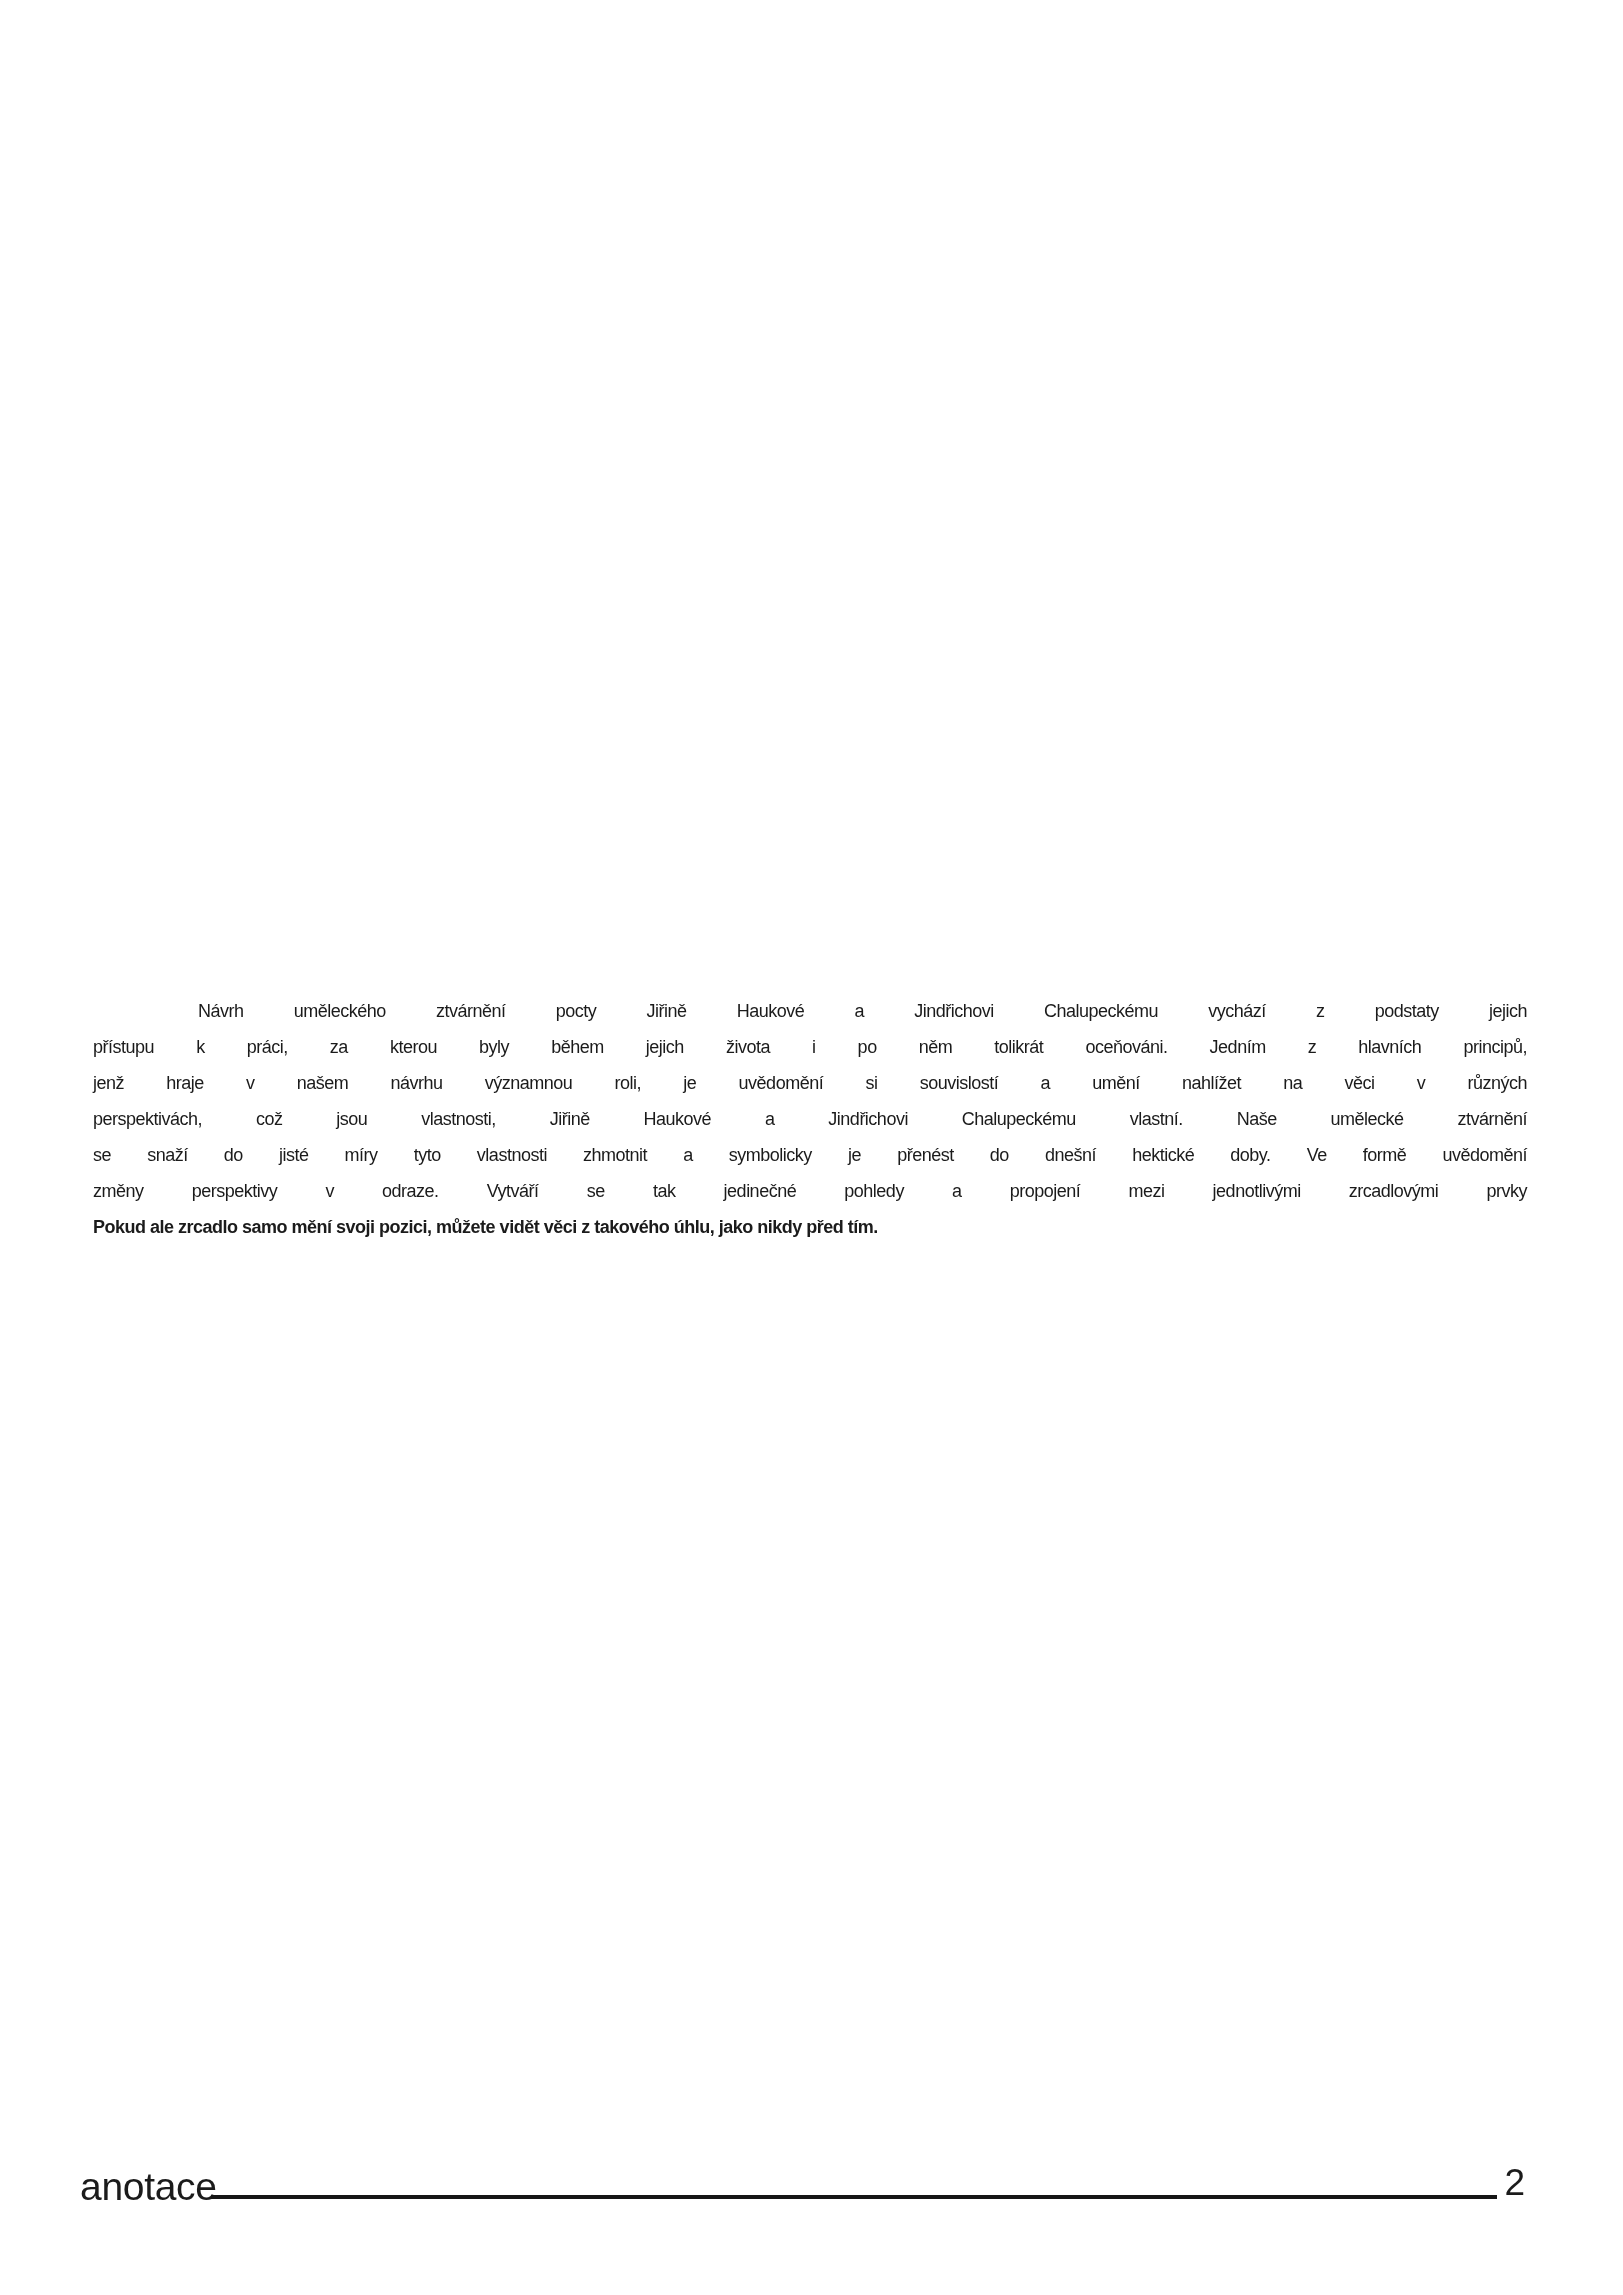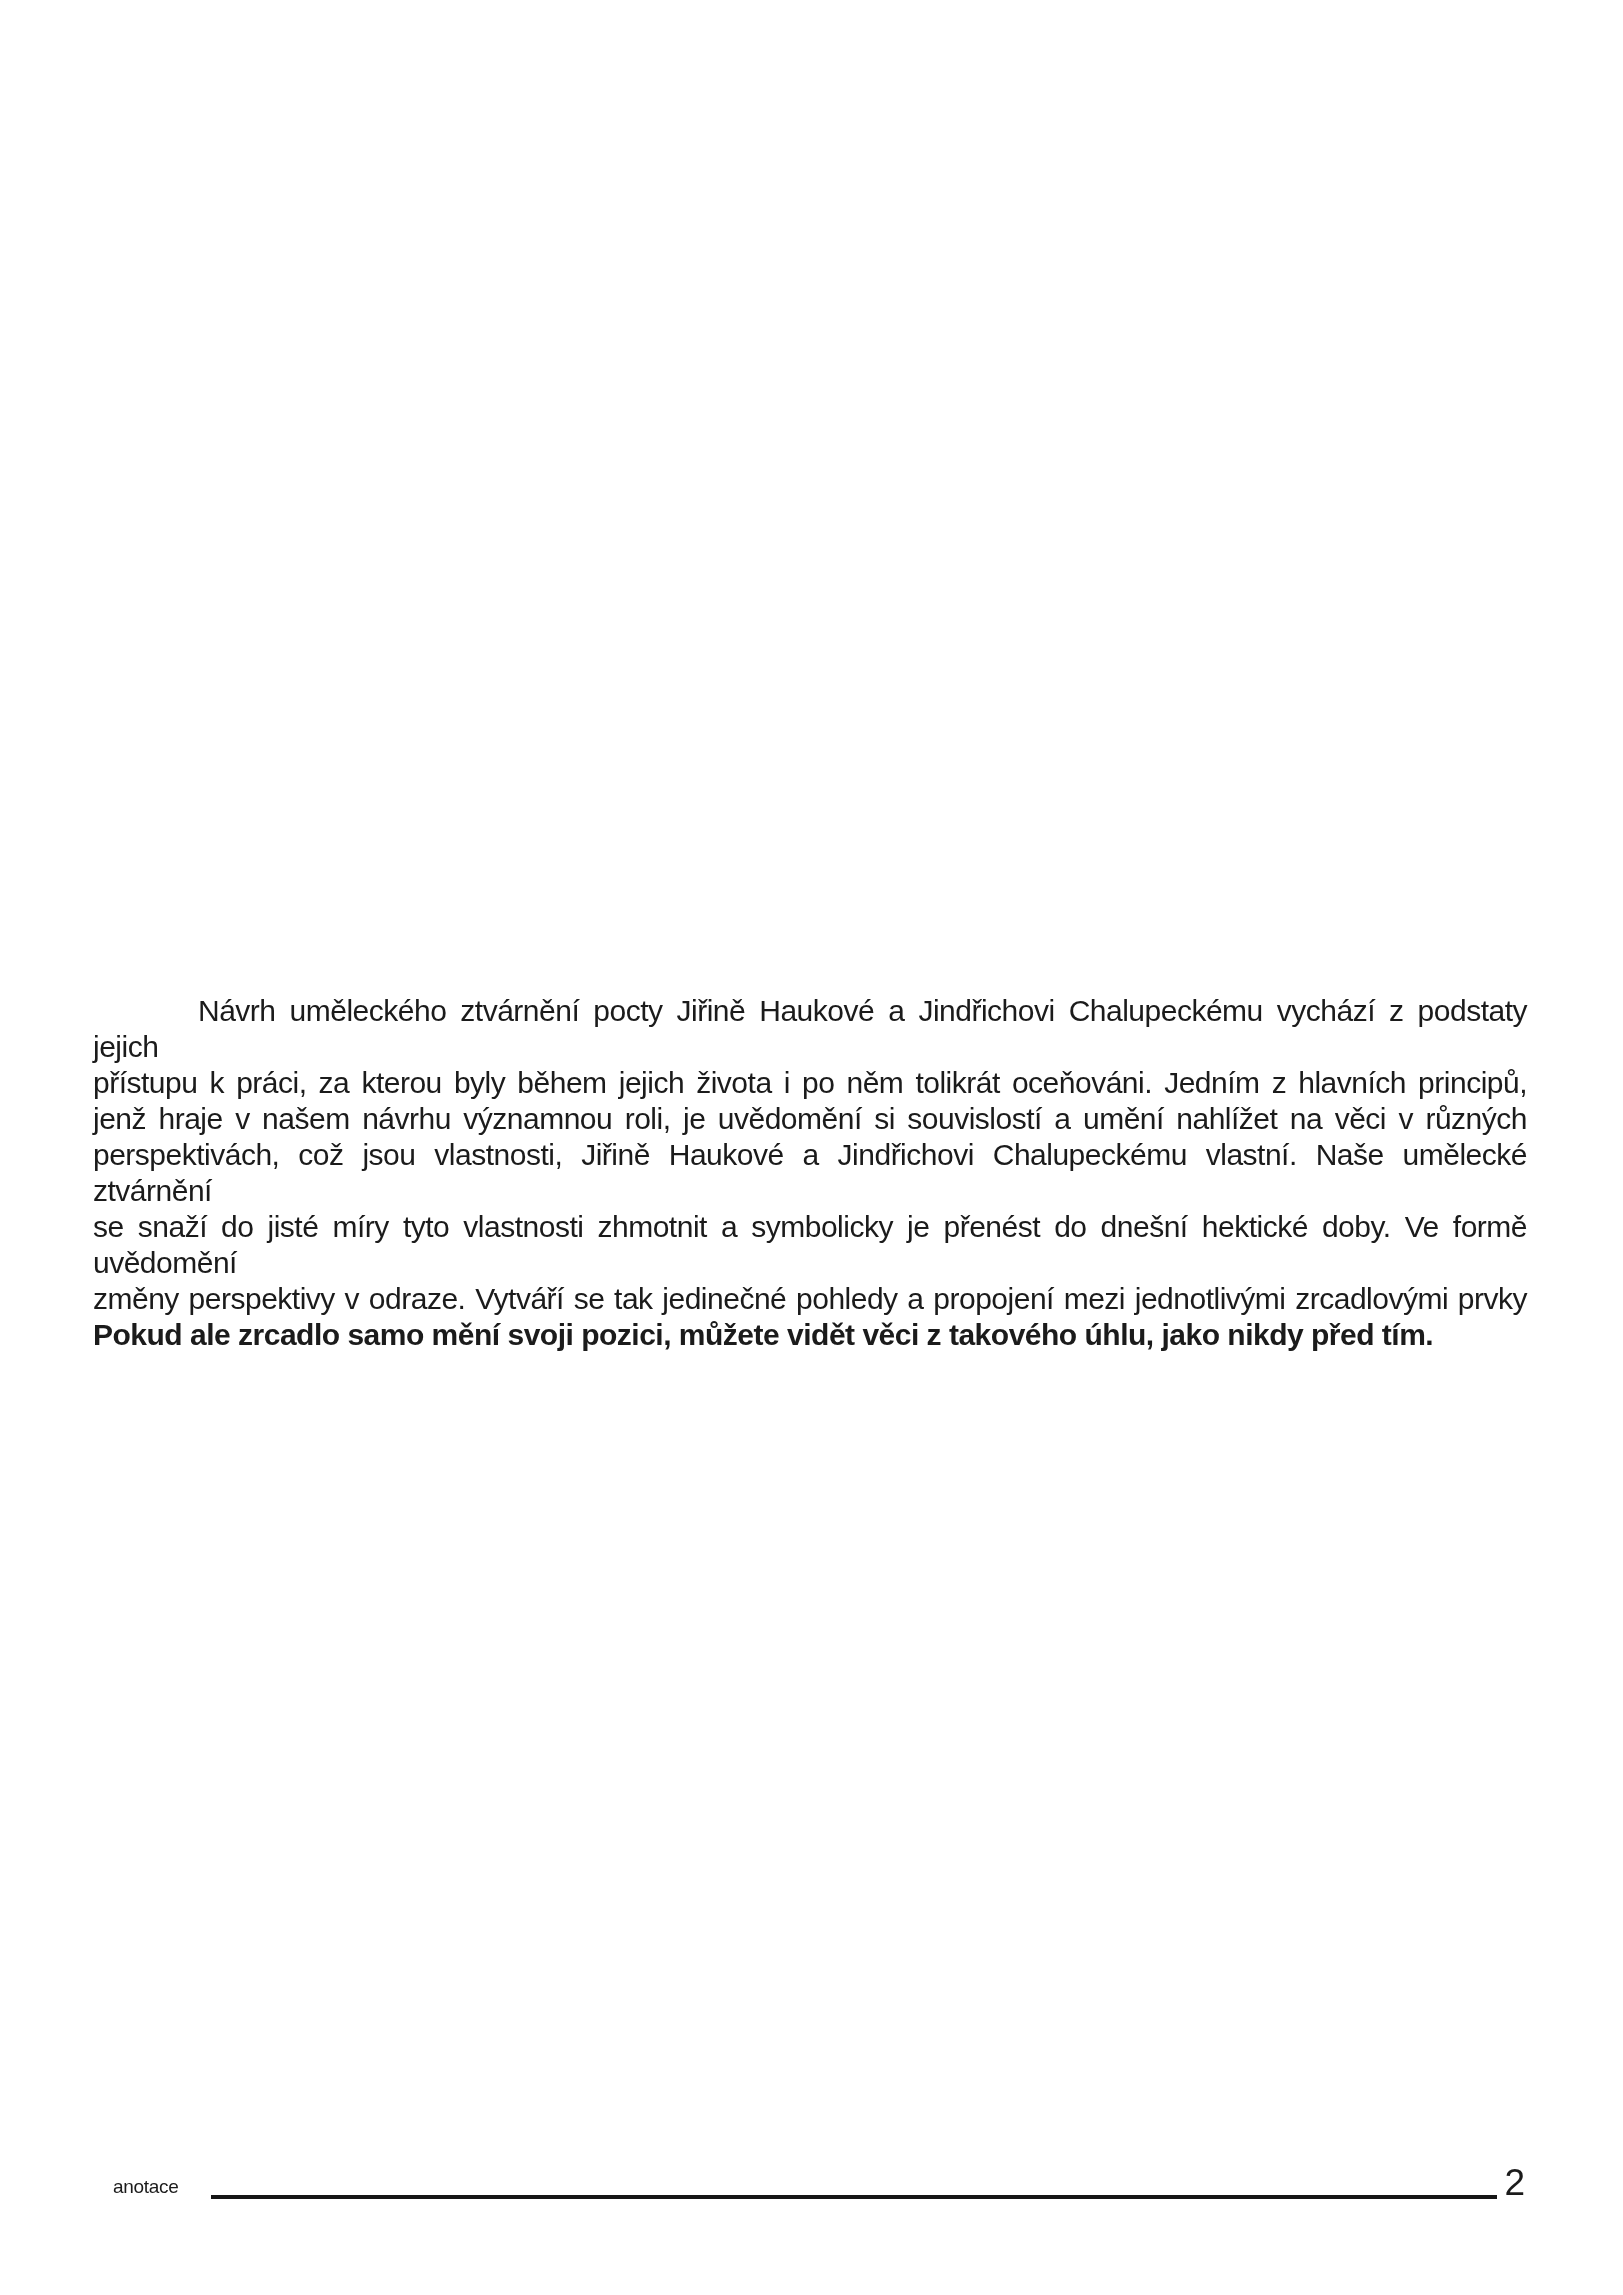--- a/index.html
+++ b/index.html
@@ -18,41 +18,41 @@
   .page {
     position: absolute;
     inset: 0;
     background: #ffffff;
   }
   .paragraph {
     position: absolute;
     left: 93px;
     top: 993px;
     width: 1434px;
-    font-size: 30px;
+    font-size: 18px;
     line-height: 36px;
     letter-spacing: -0.5px;
     color: #1b1b1b;
   }
   .para-line {
     text-align: justify;
     text-align-last: justify;
   }
   .para-line.first {
     text-indent: 105px;
   }
   .para-line.last {
     text-align-last: left;
     font-weight: bold;
   }
   .footer-label {
     position: absolute;
-    left: 113px;
+    left: 80px;
     top: 2173px;
-    font-size: 19px;
+    font-size: 39px;
     line-height: 28.5px;
     letter-spacing: -0.3px;
     color: #1b1b1b;
     text-align: center;
   }
   .footer-rule {
     position: absolute;
     left: 211px;
     top: 2195px;
     width: 1286px;

